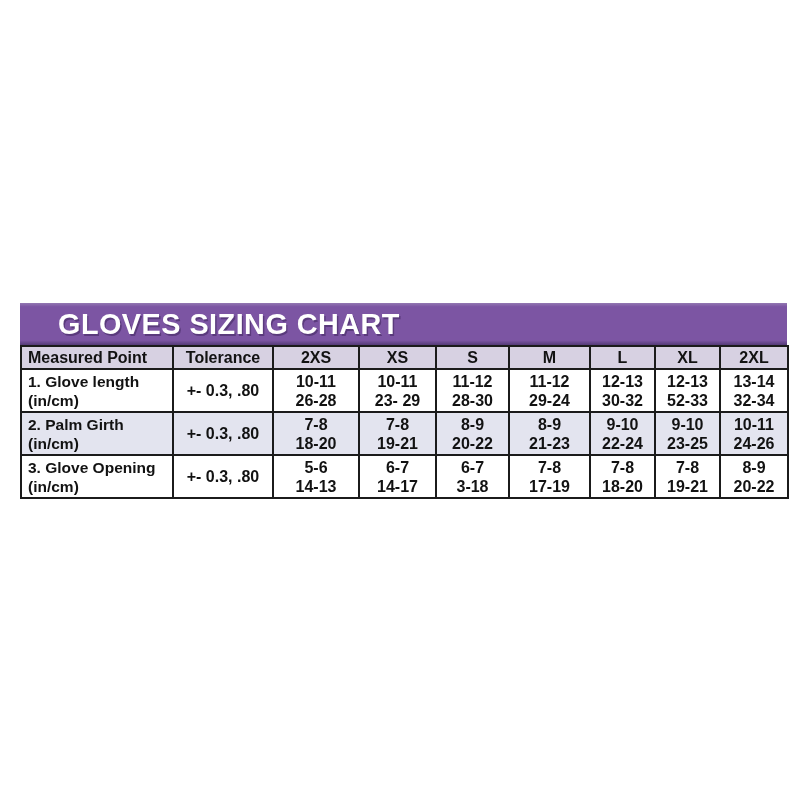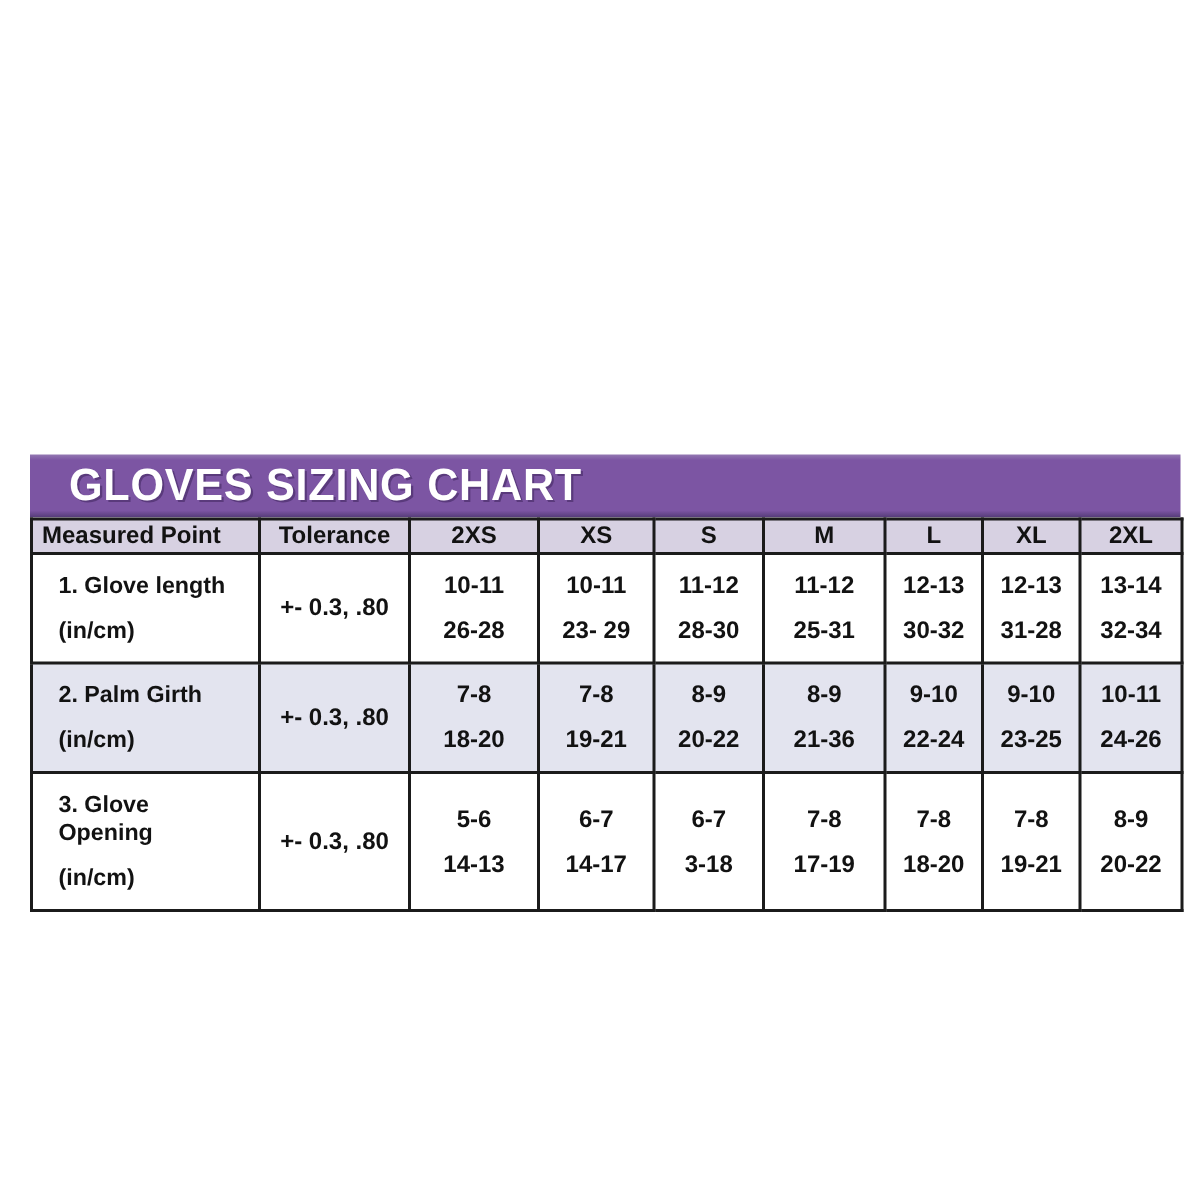--- a/index.html
+++ b/index.html
@@ -16,21 +16,21 @@
     left: 20px;
     top: 303px;
     width: 767px;
   }
   .title-bar {
     height: 42px;
     box-sizing: border-box;
     background: linear-gradient(180deg, #9378b2 0%, #7c55a3 9%, #7c55a3 89%, #543b77 100%);
     display: flex;
     align-items: center;
-    padding-left: 26px;
+    padding-left: 38px;
   }
   .title-text {
     color: #ffffff;
     font-weight: bold;
     font-size: 30px;
     letter-spacing: 0.5px;
     transform: scaleX(0.96);
     transform-origin: left center;
     text-shadow: 1.5px 1.5px 0 rgba(62, 36, 92, 0.55);
     white-space: nowrap;
@@ -64,21 +64,21 @@
     line-height: 19px;
     background: #ffffff;
   }
   table.sizing tbody tr.alt td { background: #e3e4ef; }
   td.label-cell {
     text-align: left !important;
     padding-left: 6px !important;
     font-size: 15.5px !important;
     line-height: 19px;
   }
-  .two-line div { margin: 11px; }
+  .two-line div { margin: 0; }
 </style>
 </head>
 <body>
 
 <div class="canvas">
   <div class="sizing-chart">
 
     <div class="title-bar">
       <span class="title-text">GLOVES SIZING CHART</span>
     </div>
@@ -123,29 +123,29 @@
           <td class="two-line">
             <div>10-11</div>
             <div>23- 29</div>
           </td>
           <td class="two-line">
             <div>11-12</div>
             <div>28-30</div>
           </td>
           <td class="two-line">
             <div>11-12</div>
-            <div>25-31</div>
+            <div>29-24</div>
           </td>
           <td class="two-line">
             <div>12-13</div>
             <div>30-32</div>
           </td>
           <td class="two-line">
             <div>12-13</div>
-            <div>31-28</div>
+            <div>52-33</div>
           </td>
           <td class="two-line">
             <div>13-14</div>
             <div>32-34</div>
           </td>
         </tr>
 
         <tr class="alt">
           <td class="label-cell two-line">
             <div>2. Palm Girth</div>
@@ -159,21 +159,21 @@
           <td class="two-line">
             <div>7-8</div>
             <div>19-21</div>
           </td>
           <td class="two-line">
             <div>8-9</div>
             <div>20-22</div>
           </td>
           <td class="two-line">
             <div>8-9</div>
-            <div>21-36</div>
+            <div>21-23</div>
           </td>
           <td class="two-line">
             <div>9-10</div>
             <div>22-24</div>
           </td>
           <td class="two-line">
             <div>9-10</div>
             <div>23-25</div>
           </td>
           <td class="two-line">

